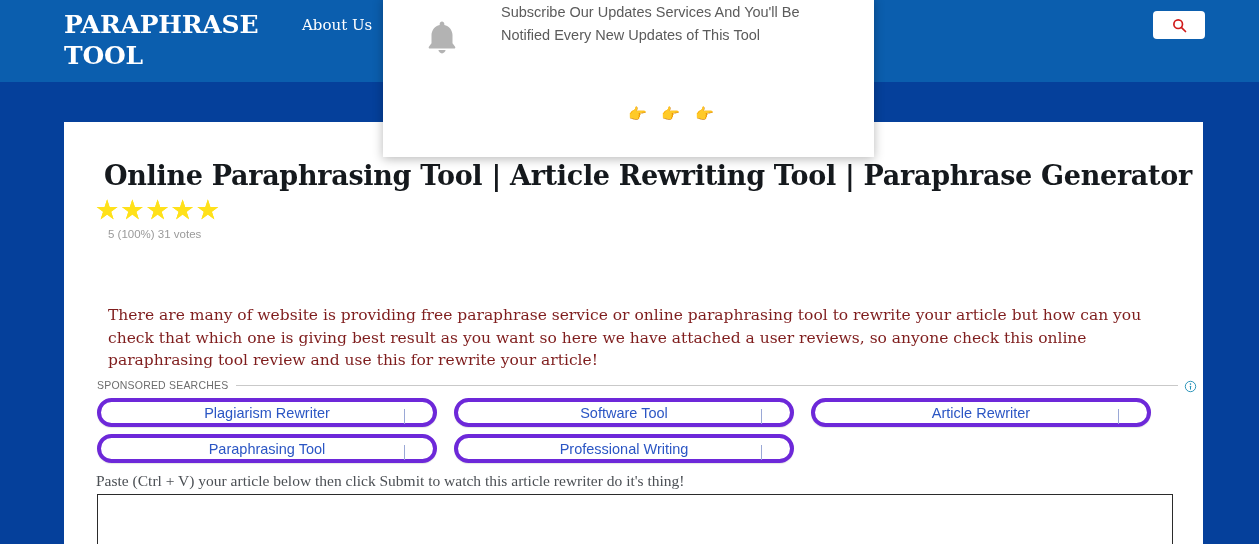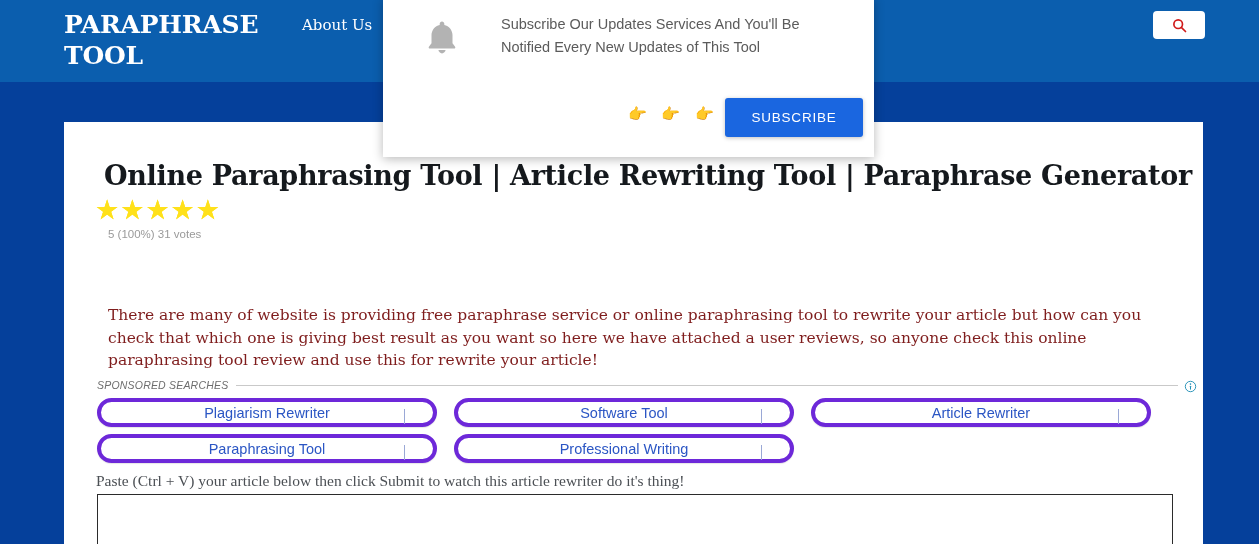--- a/index.html
+++ b/index.html
@@ -55,21 +55,21 @@
     width: 491px; height: 160px;
     background: #ffffff;
     box-shadow: 0 2px 10px rgba(0,0,0,0.28);
     z-index: 40;
   }
   .notif-bell {
     position: absolute; left: 36px; top: 18px;
     width: 46px; height: 46px;
   }
   .notif-text {
-    position: absolute; left: 118px; top: 16px;
+    position: absolute; left: 118px; top: 4px;
     width: 340px;
     color: #5b5b5b;
     font-size: 14.5px;
     line-height: 23px;
     font-family: "Liberation Sans", sans-serif;
   }
   .notif-hands {
     position: absolute; left: 245px; top: 108px;
     font-size: 15px;
     letter-spacing: 5px;
@@ -135,21 +135,21 @@
   }
 
   
   .ads {
     position: absolute; left: 33px; top: 256px;
     width: 1100px; height: 95px;
   }
   .ads-head {
     position: absolute; left: 0; top: 0;
     width: 1100px; height: 14px;
-    display: flex; align-items: center; font-style: italic;
+    display: flex; align-items: center;
   }
   .ads-label {
     color: #6d6d6d;
     font-size: 10.5px;
     letter-spacing: 0.2px;
     white-space: nowrap;
     font-family: "Liberation Sans", sans-serif;
   }
   .ads-rule {
     flex: 1;
@@ -273,16 +273,15 @@
 
   <div class="notif">
     <span class="notif-bell">
       <svg width="46" height="46" viewBox="0 0 46 46" fill="none">
         <path d="M23 6.5c-1.3 0-2.3 1-2.3 2.3v1.1c-4.7 1-8.2 5.2-8.2 10.2v8.2l-2.6 3.4c-.6.8 0 1.9 1 1.9h24.2c1 0 1.6-1.1 1-1.9l-2.6-3.4v-8.2c0-5-3.5-9.2-8.2-10.2V8.8c0-1.3-1-2.3-2.3-2.3z" fill="#b3b3b3"></path>
         <path d="M19.4 35.1c.3 1.9 1.8 3.3 3.6 3.3s3.3-1.4 3.6-3.3h-7.2z" fill="#b3b3b3"></path>
       </svg>
     </span>
     <div class="notif-text">Subscribe Our Updates Services And You'll Be Notified Every New Updates of This Tool</div>
     <div class="notif-hands">👉 👉 👉</div>
-    <button class="notif-sub">SUBSCRIBE</button>
   </div>
 
 </div>
 
 </body></html>

